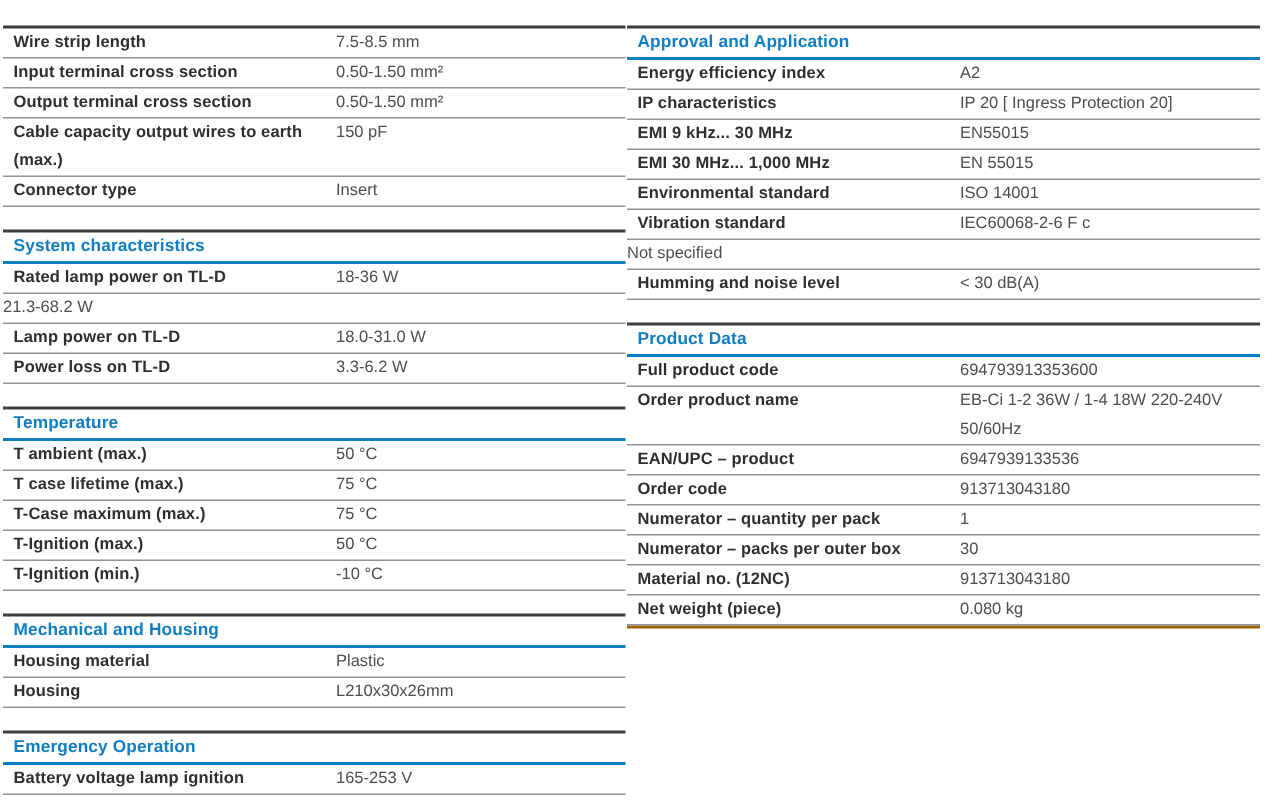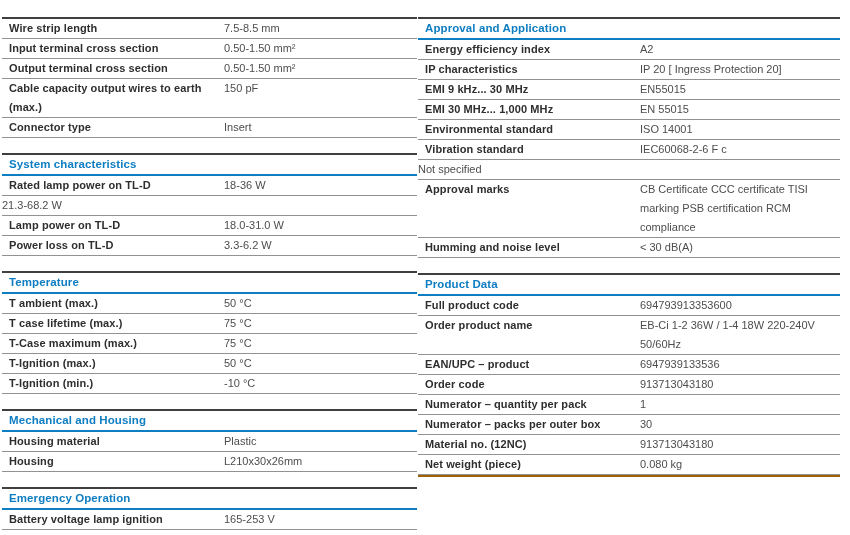--- a/index.html
+++ b/index.html
@@ -186,24 +186,20 @@
         <span class="value">ISO 14001</span>
       </div>
       <div class="row">
         <span class="label">Vibration standard</span>
         <span class="value">IEC60068-2-6 F c</span>
       </div>
       <div class="row">
         <span class="value">Not specified</span>
       </div>
       <div class="row">
-        <span class="label">Approval marks</span>
-        <span class="value">CB Certificate CCC certificate TISI marking PSB certification RCM compliance</span>
-      </div>
-      <div class="row">
         <span class="label">Humming and noise level</span>
         <span class="value">&lt; 30 dB(A)</span>
       </div>
     </div>
 
     <div class="section last-right">
       <div class="sec-header">Product Data</div>
       <div class="row">
         <span class="label">Full product code</span>
         <span class="value">694793913353600</span>

